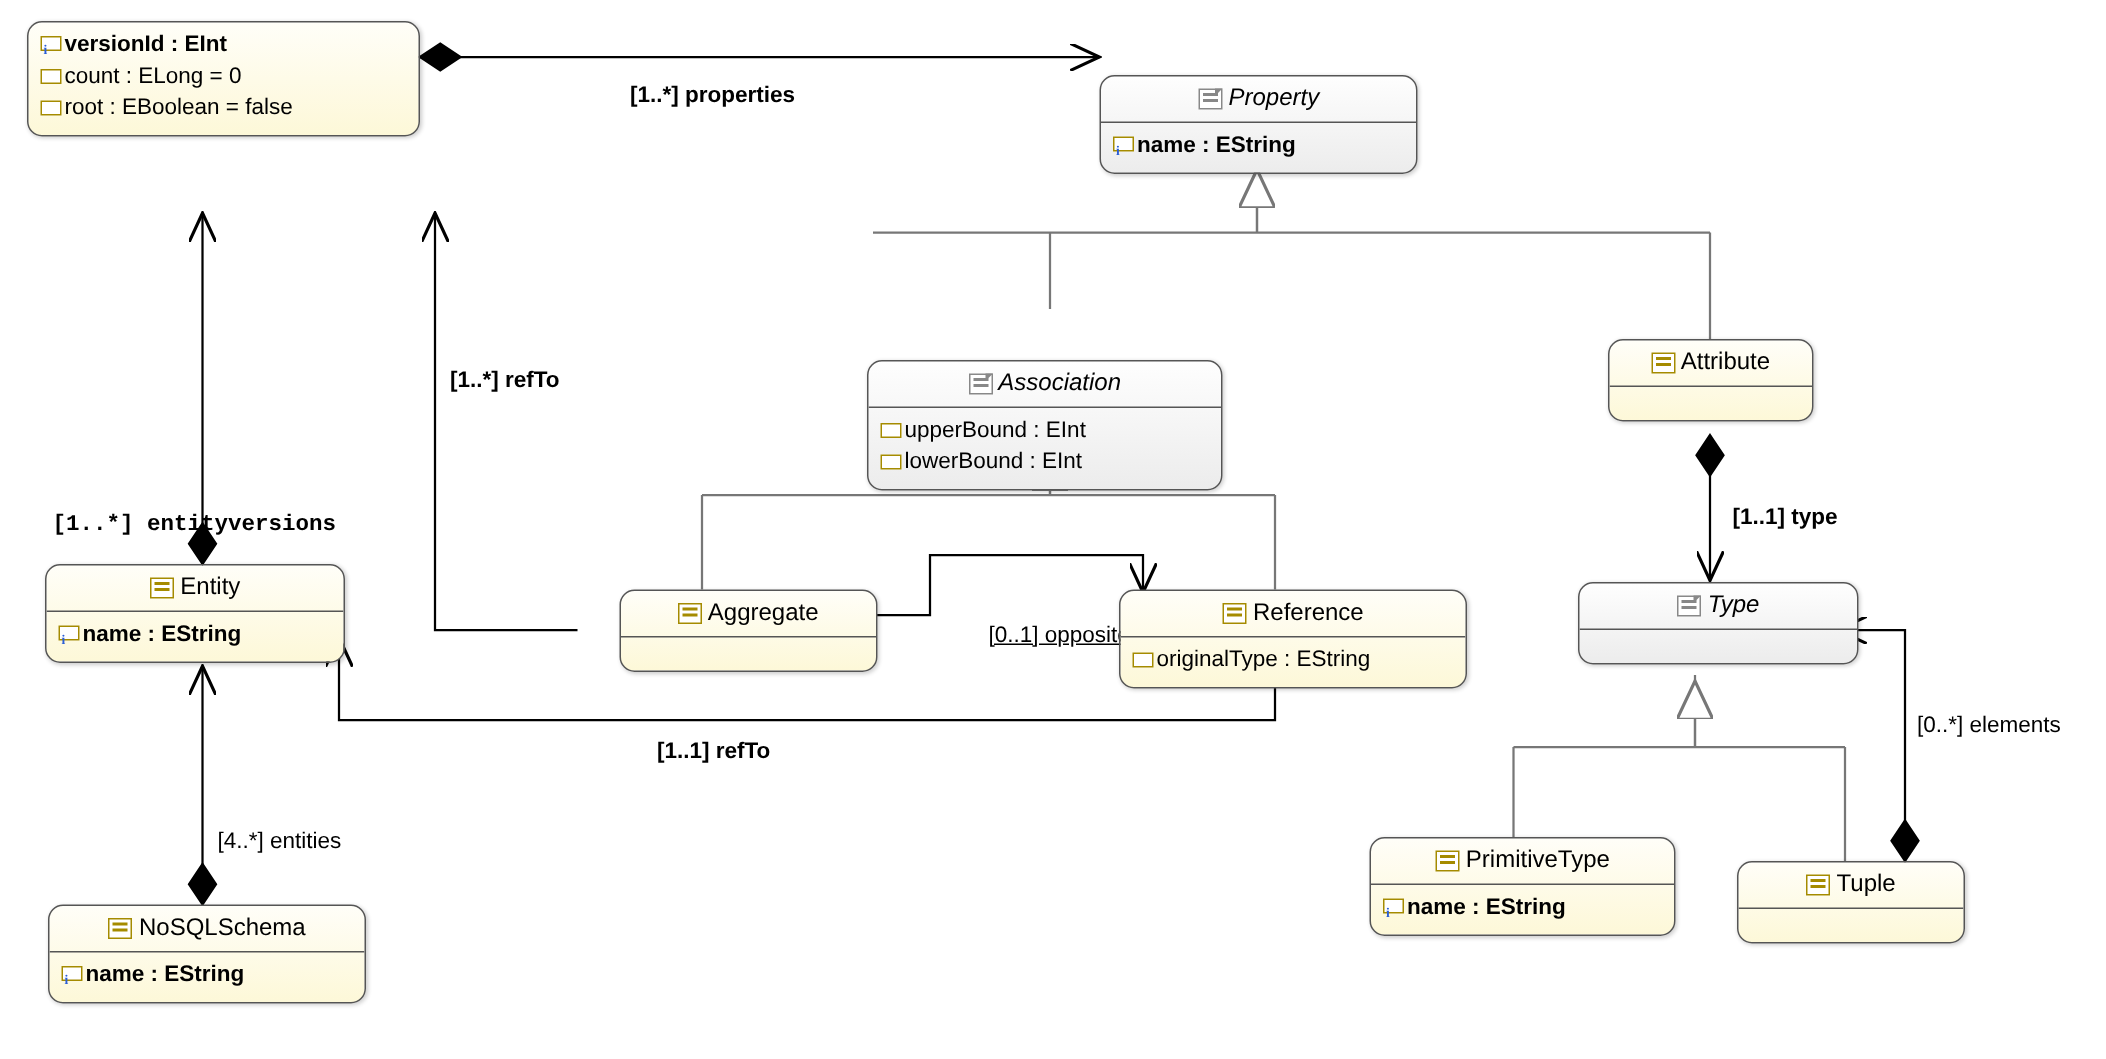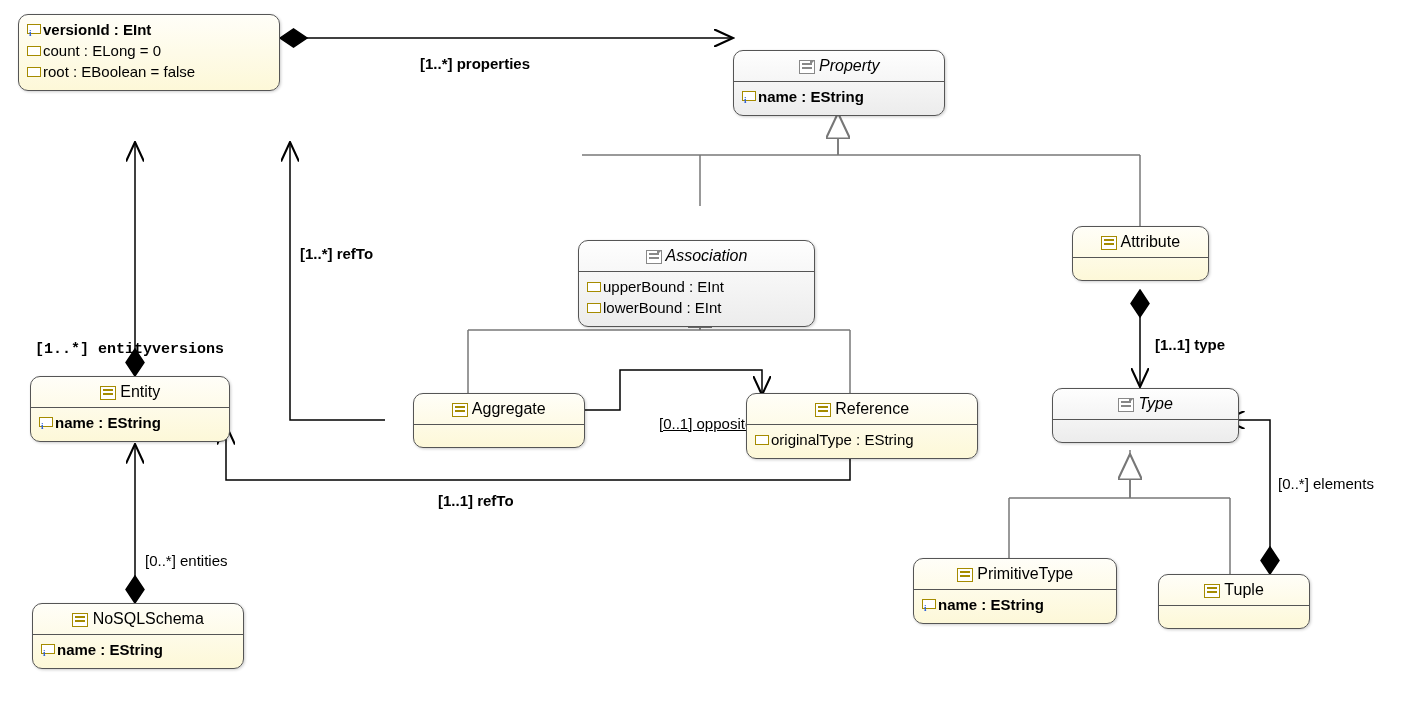--- a/index.html
+++ b/index.html
@@ -134,21 +134,21 @@
   <path d="M555,410 L620,410 L620,370 L762,370 L762,395" stroke="#000" stroke-width="1.5" fill="none" marker-end="url(#arrow)"></path>
 </svg>
 
 <div class="edge-label" style="left:420px; top:55px;">[1..*] properties</div>
 <div class="edge-label" style="left:300px; top:245px;">[1..*] refTo</div>
 <div class="edge-label" style="left:35px; top:341px;font-family:Liberation Mono, monospace;">[1..*] entityversions</div>
 <div class="edge-label normal" style="left:659px; top:415px;text-decoration:underline;">[0..1] opposite</div>
 <div class="edge-label" style="left:438px; top:492px;">[1..1] refTo</div>
 <div class="edge-label" style="left:1155px; top:336px;">[1..1] type</div>
 <div class="edge-label normal" style="left:1278px; top:475px;">[0..*] elements</div>
-<div class="edge-label normal" style="left:145px; top:552px;">[0..*] entities</div>
+<div class="edge-label normal" style="left:145px; top:552px;">[4..*] entities</div>
 
 <div class="class-box concrete" style="left:18px; top:14px; width:260px;">
   <div class="class-body">
     <div class="attr-row bold">
         <span class="ic-key"></span>
         <span>versionId : EInt</span>
       </div>
     <div class="attr-row">
         <span class="ic-attr"></span>
         <span>count : ELong = 0</span>

